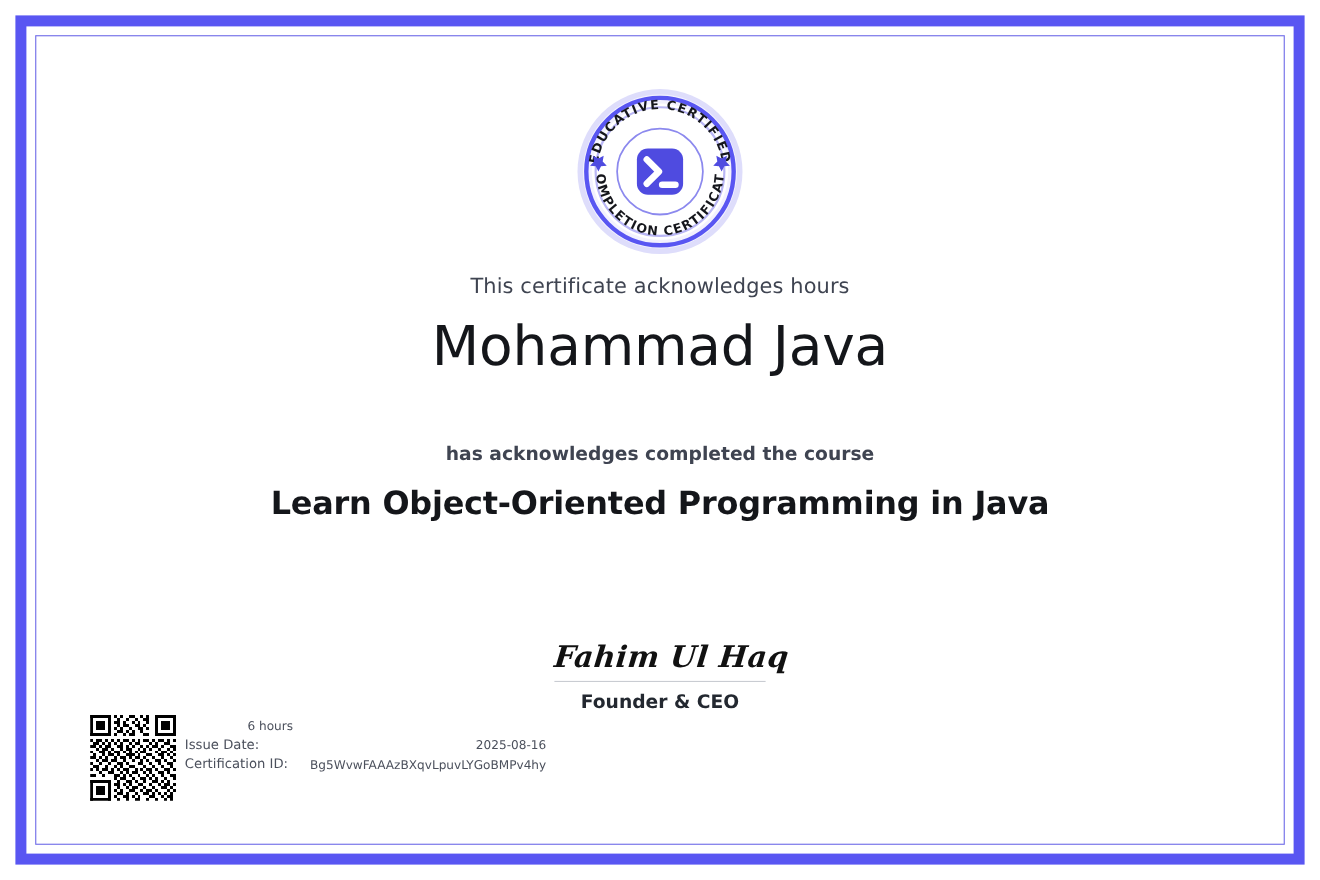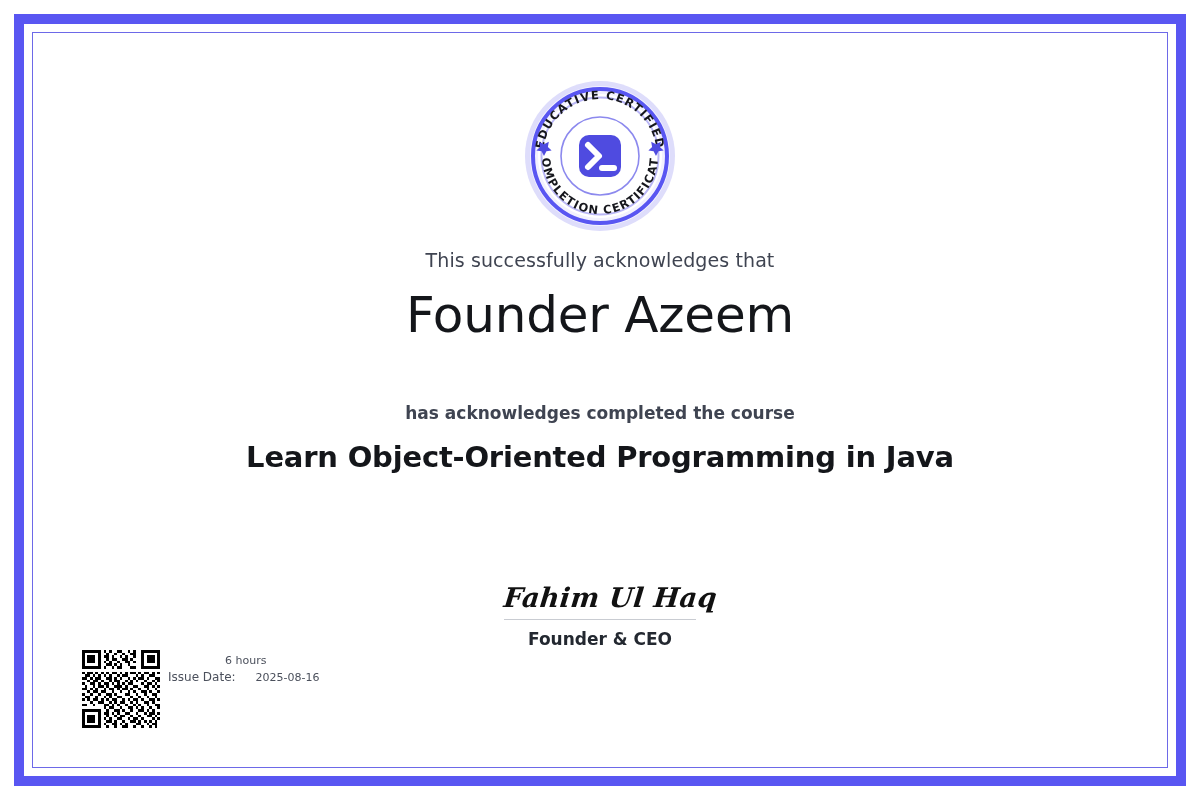--- a/index.html
+++ b/index.html
@@ -220,22 +220,22 @@
             </g>
 
             <g>
               <rect x="55" y="55" width="42" height="42" rx="10" fill="#4F4BE0"></rect>
               <path d="M 64,65 L 75,76 L 64,87" fill="none" stroke="#FFFFFF" stroke-width="6" stroke-linecap="round" stroke-linejoin="round"></path>
               <line x1="78" y1="88" x2="90" y2="88" stroke="#FFFFFF" stroke-width="6" stroke-linecap="round"></line>
             </g>
           </svg>
         </div>
 
-        <div class="ack-line">This successfully acknowledges that</div>
-        <div class="recipient-name">Founder Azeem</div>
+        <div class="ack-line">This certificate acknowledges hours</div>
+        <div class="recipient-name">Mohammad Java</div>
         <div class="completed-line">has acknowledges completed the course</div>
         <div class="course-title">Learn Object-Oriented Programming in Java</div>
 
         <div class="signature-block">
           <div class="signature-name">Fahim Ul Haq</div>
           <div class="signature-rule"></div>
           <div class="signature-role">Founder &amp; CEO</div>
         </div>
 
         <div class="footer">
@@ -487,19 +487,23 @@
               <rect x="27" y="28" width="1" height="1"></rect>
             </g>
           </svg>
 
           <div class="meta">
             <div class="meta-duration">6 hours</div>
             <div class="meta-row">
               <span class="meta-label">Issue Date:</span>
               <span class="meta-value">2025-08-16</span>
             </div>
+            <div class="meta-row">
+              <span class="meta-label">Certification ID:</span>
+              <span class="meta-value">Bg5WvwFAAAzBXqvLpuvLYGoBMPv4hy</span>
+            </div>
           </div>
         </div>
 
       </div>
     </div>
   </div>
 </div>
 
 </body></html>

